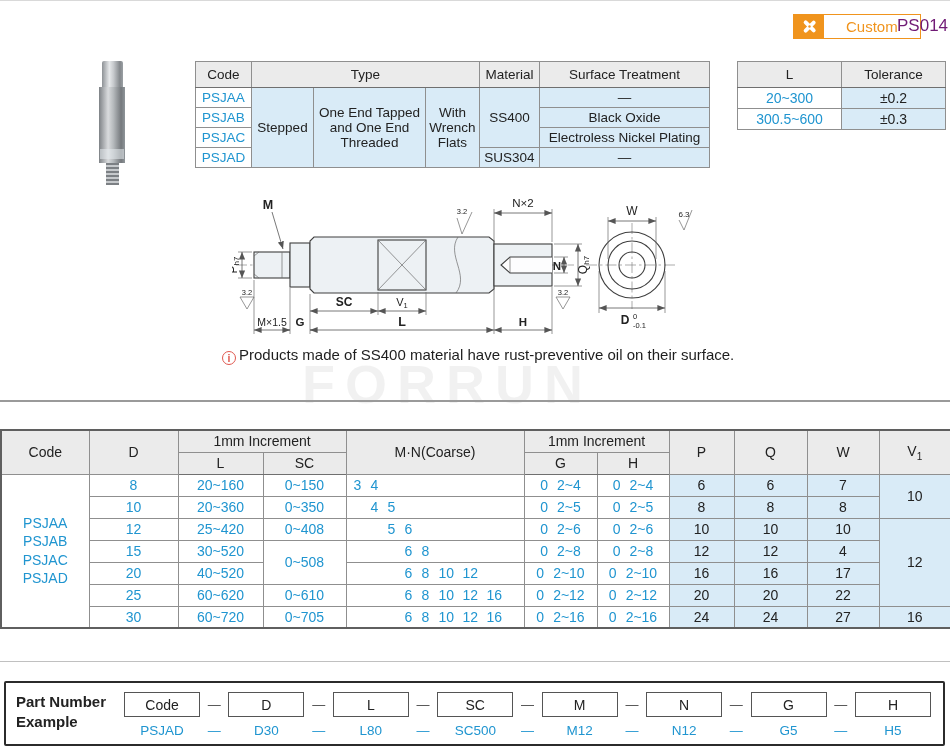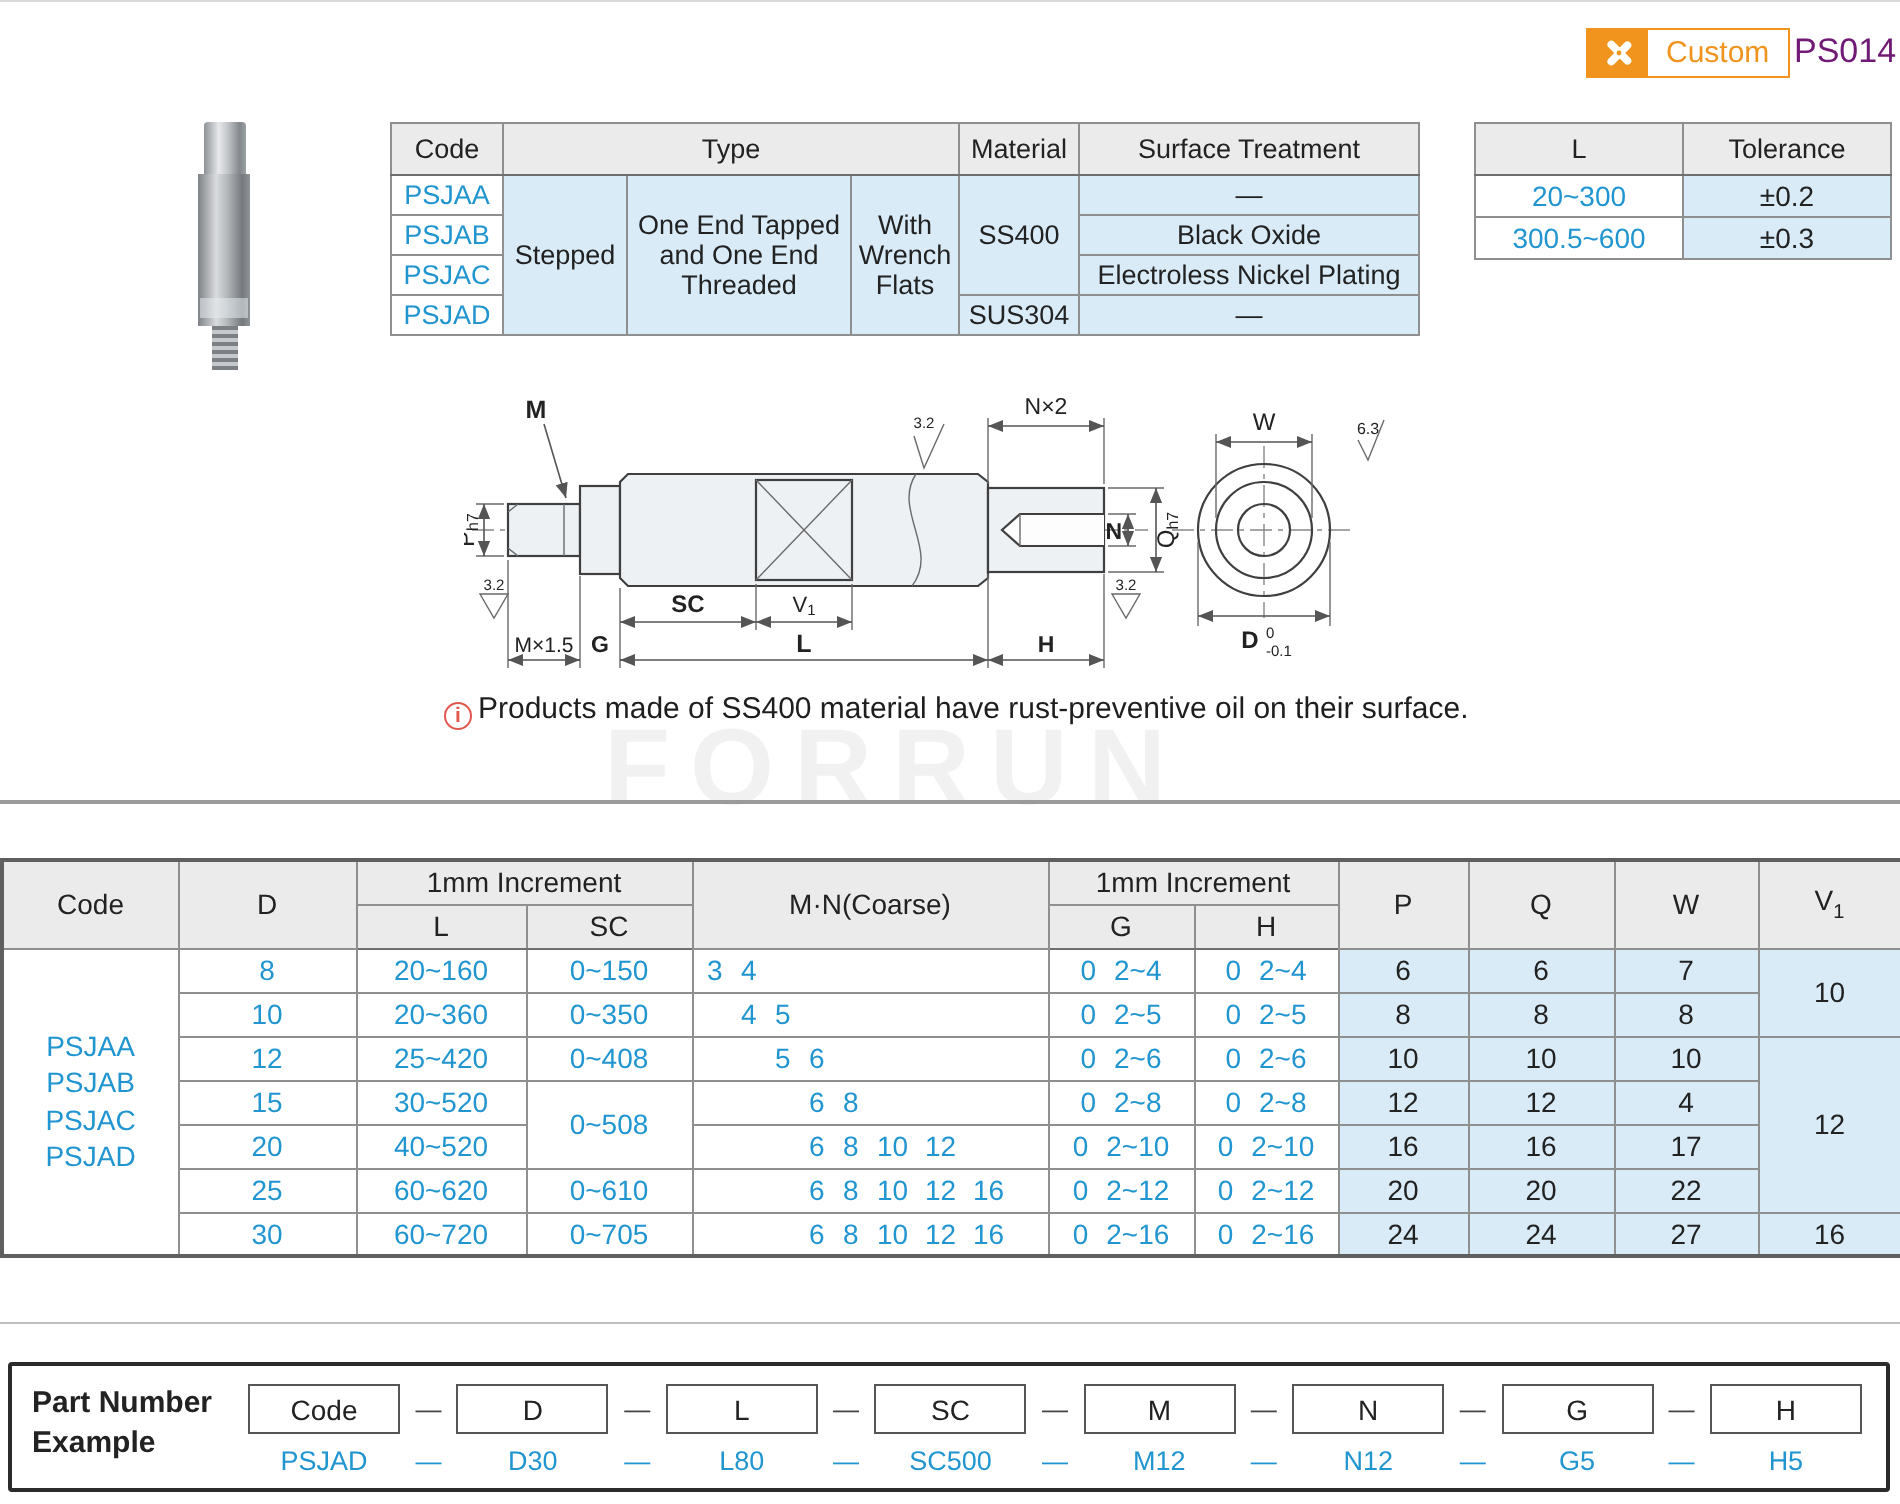--- a/index.html
+++ b/index.html
@@ -37,21 +37,21 @@
     background:linear-gradient(90deg,#7e8286,#d9dbdd 35%,#b6babd 55%,#75797d 85%,#8f9599); }
   .ph-band { position:absolute; left:50%; transform:translateX(-50%); top:88px; width:24px; height:10px;
     background:rgba(230,235,238,.55); }
   .ph-stud { width:13px; height:22px;
     background:repeating-linear-gradient(0deg,#7c8084 0 2px,#c6c9cc 2px 4px); }
 
   
   #badge { position:absolute; left:793px; top:13px; display:flex; align-items:stretch;
            border:1px solid #f0941d; height:25px; cursor:pointer; }
   .badge-icon { width:30px; background:#f0941d; display:flex; align-items:center; justify-content:center; }
-  .badge-text { color:#f0941d; font-size:15px; display:flex; align-items:center; padding:0 9px; }
+  .badge-text { color:#f0941d; font-size:15px; display:flex; align-items:center; padding:0 22px; }
   #pcode { position:absolute; left:897px; top:15px; font-size:17px; color:#701a75; }
 
   
   .note { position:absolute; font-size:15px; color:#1e1e1e; white-space:nowrap; }
   .note-i { display:inline-block; width:14px; height:14px; border:1px solid #e0584f; border-radius:50%;
     color:#e0584f; font-size:10.5px; line-height:12px; text-align:center; margin-right:3px;
     vertical-align:-2px; font-weight:700; }
   #note1 { left:222px; top:345px; }
   #note2 { left:6px; top:634px; font-size:14.5px; }
 

